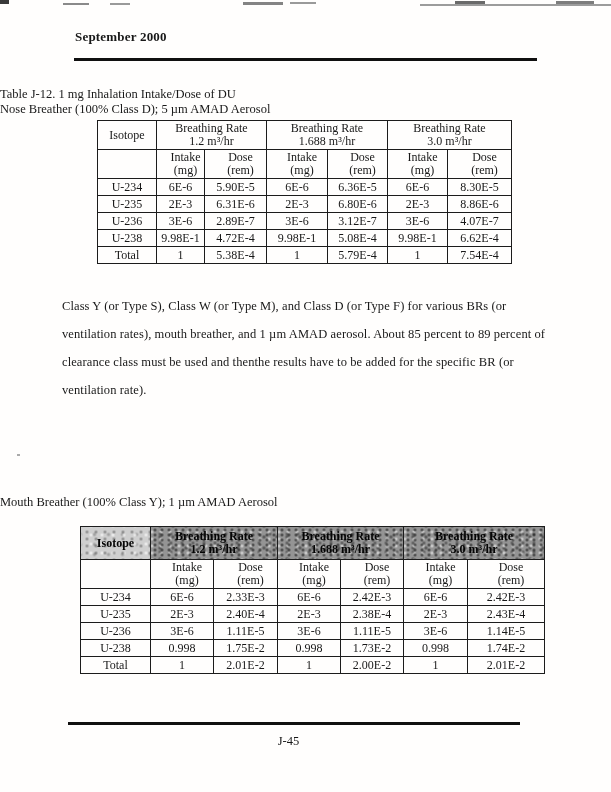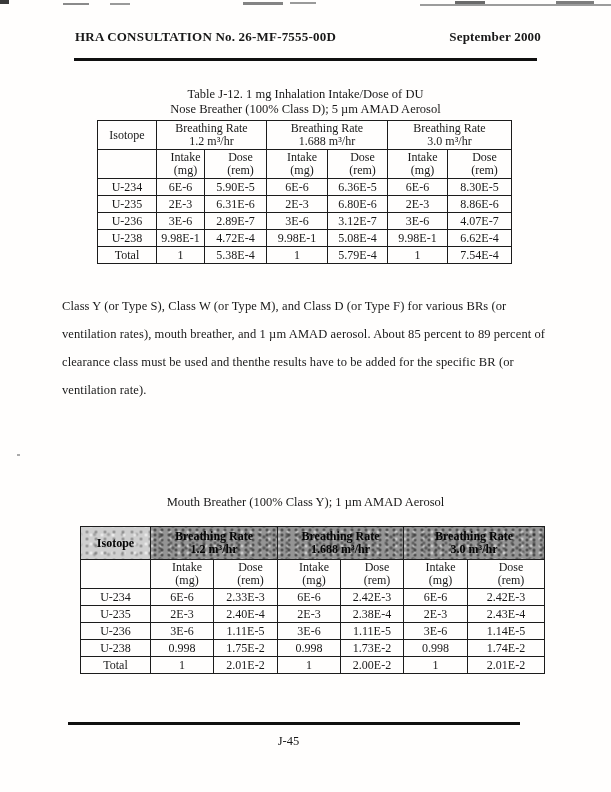--- a/index.html
+++ b/index.html
@@ -27,21 +27,21 @@
     position:absolute;left:75px;right:70px;top:29px;
     display:flex;justify-content:space-between;
     font-size:13px;font-weight:bold;letter-spacing:.2px;
   }
   .rule{position:absolute;background:#101010;}
   .rule-top{left:74px;top:58px;width:463px;height:3px;}
   .rule-bottom{left:68px;top:722px;width:452px;height:3px;}
   
   .tbl-title{
     position:absolute;left:0;right:0;
-    text-align:center;font-size:12.5px;line-height:15px;
+    font-size:12.5px;line-height:15px;
   }
   .t12-title{top:87px;}
   .t13-title{top:495px;}
   
   table.t{
     position:absolute;
     border-collapse:collapse;table-layout:fixed;
     font-size:12px;line-height:13px;
   }
   table.t td{
@@ -98,21 +98,20 @@
   <div class="noise n-b"></div>
   <div class="noise n-c"></div>
   <div class="noise n-d"></div>
   <div class="noise n-e"></div>
   <div class="noise n-f"></div>
   <div class="noise n-g"></div>
   <div class="noise n-h"></div>
   <div class="noise n-i"></div>
 
   <div class="hdr">
-    <span>HRA CONSULTATION No. 26-MF-7555-00D</span>
     <span>September 2000</span>
   </div>
   <div class="rule rule-top"></div>
 
   <div class="tbl-title t12-title">
     <div>Table J-12.  1 mg Inhalation Intake/Dose of DU</div>
     <div>Nose Breather (100% Class D); 5 µm AMAD Aerosol</div>
   </div>
 
   <table class="t t12">

